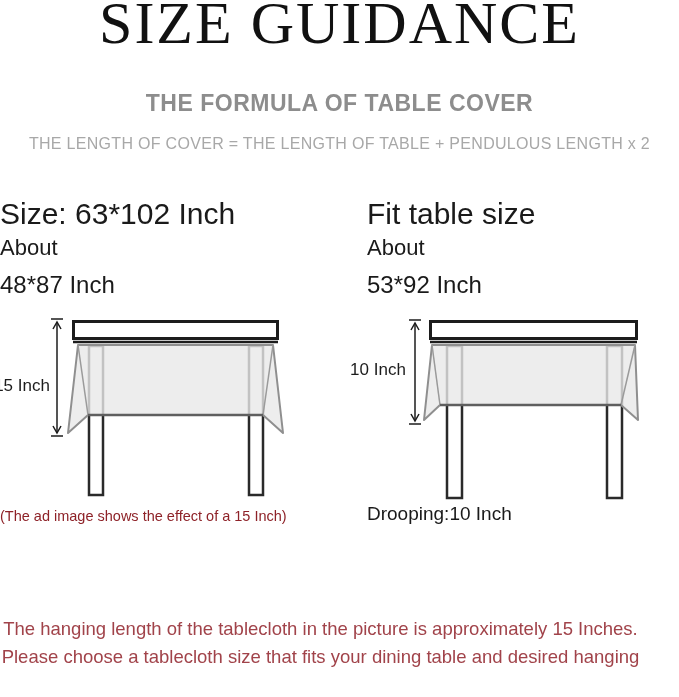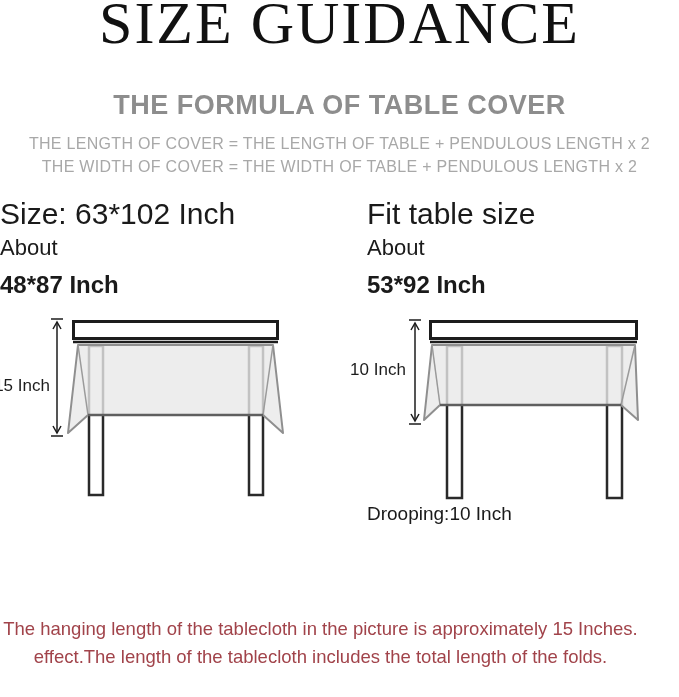--- a/index.html
+++ b/index.html
@@ -7,54 +7,53 @@
     position:relative; width:679px; height:697px; background:#ffffff;
     font-family:"Liberation Sans", sans-serif; overflow:hidden;
   }
   .title {
     position:absolute; top:-8px; left:0; width:679px; text-align:center;
     font-family:"Liberation Serif", serif; font-size:60px; font-weight:500;
     letter-spacing:2px; color:#111; white-space:nowrap; line-height:1.05;
   }
   .subtitle {
     position:absolute; top:90px; left:0; width:679px; text-align:center;
-    font-size:27px; font-weight:bold; color:#8d8d8d; letter-spacing:0.5px;
+    font-size:23px; font-weight:bold; color:#8d8d8d; letter-spacing:0.5px;
   }
   .formula { position:absolute; left:0; width:679px; text-align:center;
     font-size:16px; color:#a8a8a8; letter-spacing:0.3px; }
   .formula.f1 { top:135px; }
   .formula.f2 { top:158px; }
 
   .col { position:absolute; top:194px; text-align:left; color:#1a1a1a; }
   .col-left  { left:0;  width:348px; }
   .col-right { left:348px; width:331px; }
   .col-right .shift { position:relative; left:19px; }
 
   .col-heading { font-size:30px; line-height:40px; margin:0; font-weight:normal; }
   .about-line  { font-size:22px; line-height:28px; }
-  .size-line   { font-size:24px; line-height:28px; margin-top:9px;font-weight:bold; }
+  .size-line   { font-size:24px; line-height:28px; margin-top:9px; }
   .diagram     { display:block; margin:15px auto 0 auto; }
   .drooping    { font-size:19px; line-height:24px; margin-top:0px; }
   .ad-note     { font-size:14.5px; line-height:20px; margin-top:4px; color:#8e2228; }
 
   .footer {
     position:absolute; top:615px; left:0; width:641px; text-align:center;
     font-size:18.5px; line-height:27.5px; color:#a1434a;
   }
   svg text { font-family:"Liberation Sans", sans-serif; fill:#1c1c1c; }
 </style>
 </head>
 <body>
 
 <div class="page">
 
   <div class="title">SIZE GUIDANCE</div>
   <div class="subtitle">THE FORMULA OF TABLE COVER</div>
   <div class="formula f1">THE LENGTH OF COVER = THE LENGTH OF TABLE + PENDULOUS LENGTH x 2</div>
-  <div class="formula f2">THE WIDTH OF COVER = THE WIDTH OF TABLE + PENDULOUS LENGTH  x 2</div>
 
   <div class="col col-left">
     <h2 class="col-heading">Size: 63*102 Inch</h2>
     <div class="about-line">About</div>
     <div class="size-line">48*87 Inch</div>
 
     <svg class="diagram" width="348" height="188" viewBox="0 0 348 188">
 
       <line x1="51" y1="5" x2="63" y2="5" stroke="#1c1c1c" stroke-width="1.5"></line>
       <line x1="51" y1="122" x2="63" y2="122" stroke="#1c1c1c" stroke-width="1.5"></line>
@@ -68,20 +67,21 @@
 
       <rect x="73.5" y="7.5" width="204" height="17" fill="#ffffff" stroke="#1c1c1c" stroke-width="3"></rect>
       <line x1="73" y1="28" x2="278" y2="28" stroke="#1c1c1c" stroke-width="2.5"></line>
 
       <path d="M78,31 L273,31 L283,119 L263,101 L88,101 L68,119 Z" fill="#e9e9e9" fill-opacity="0.8" stroke="#8f8f8f" stroke-width="2" stroke-linejoin="round"></path>
       <line x1="78" y1="31" x2="88" y2="101" stroke="#9a9a9a" stroke-width="1.5"></line>
       <line x1="273" y1="31" x2="263" y2="101" stroke="#9a9a9a" stroke-width="1.5"></line>
       <line x1="88" y1="101" x2="263" y2="101" stroke="#5f5f5f" stroke-width="2.5"></line>
     </svg>
 
+    <div class="ad-note">(The ad image shows the effect of a 15 Inch)</div>
   </div>
 
   <div class="col col-right">
     <h2 class="col-heading shift">Fit table size</h2>
     <div class="about-line shift">About</div>
     <div class="size-line shift">53*92 Inch</div>
 
     <svg class="diagram" width="331" height="188" viewBox="0 0 331 188">
 
       <line x1="61" y1="6" x2="73" y2="6" stroke="#1c1c1c" stroke-width="1.5"></line>
@@ -101,16 +101,16 @@
       <line x1="84" y1="31" x2="92" y2="91" stroke="#9a9a9a" stroke-width="1.5"></line>
       <line x1="287" y1="31" x2="273" y2="91" stroke="#9a9a9a" stroke-width="1.5"></line>
       <line x1="92" y1="91" x2="273" y2="91" stroke="#5f5f5f" stroke-width="2.5"></line>
     </svg>
 
     <div class="drooping shift">Drooping:10 Inch</div>
   </div>
 
   <div class="footer">
     <div>The hanging length of the tablecloth in the picture is approximately 15 Inches.</div>
-    <div>effect.The length of the tablecloth includes the total length of the folds.</div>
+    <div>Please choose a tablecloth size that fits your dining table and desired hanging</div>
   </div>
 
 </div>
 
 </body></html>

